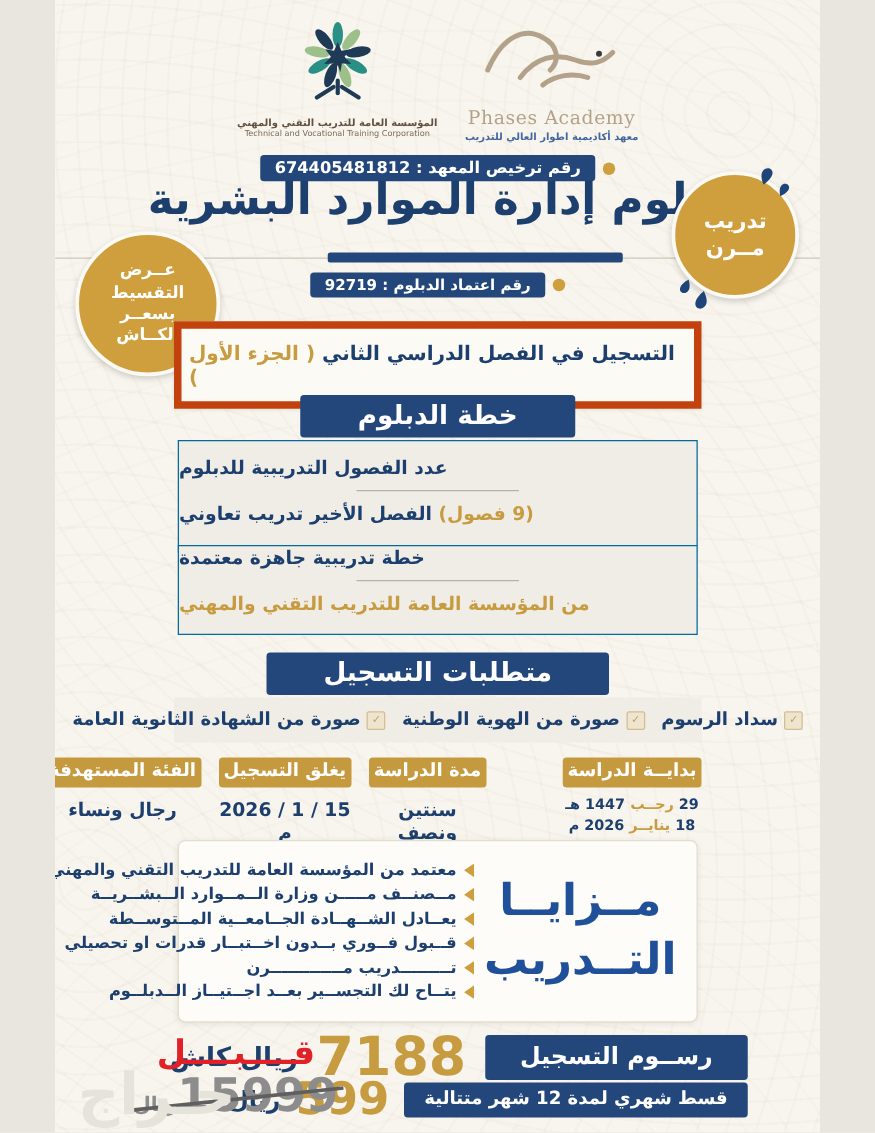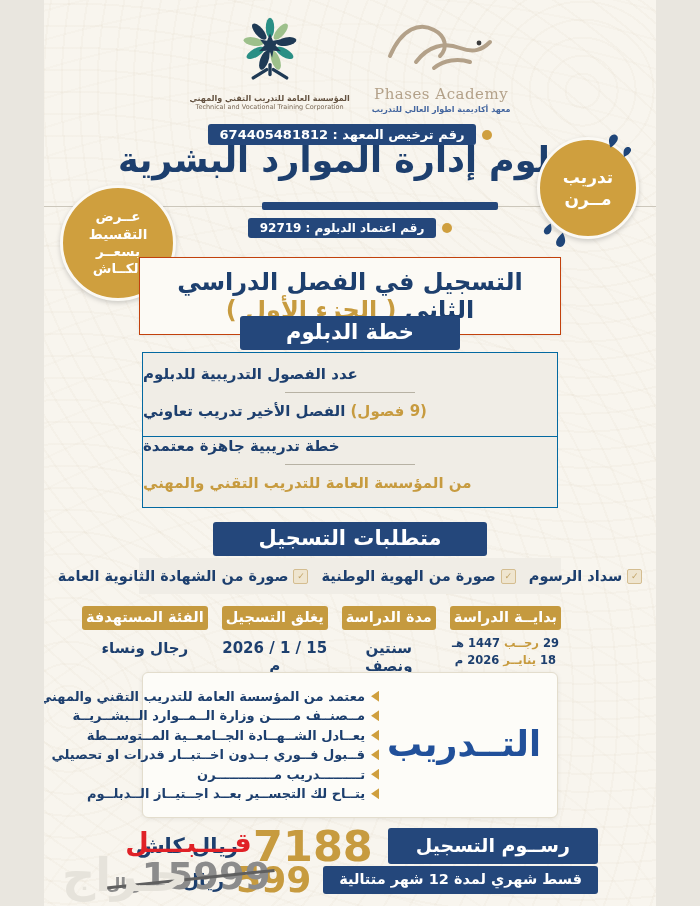--- a/index.html
+++ b/index.html
@@ -35,22 +35,22 @@
   .thick-bar{position:absolute;top:202px;left:218px;width:236px;height:8px;background:#24477b;border-radius:2px;}
   
   .gold-circle{position:absolute;border-radius:50%;background:#cf9f3e;border:3px solid #fbf9f4;
     box-shadow:0 2px 5px rgba(0,0,0,.18);display:flex;flex-direction:column;align-items:center;justify-content:center;
     color:#fff;font-weight:bold;text-align:center;}
   .circle-flex{top:137px;right:17px;width:96px;height:96px;font-size:17px;line-height:1.3;}
   .circle-offer{top:185px;left:16px;width:110px;height:110px;font-size:13.5px;line-height:1.28;}
   .drop{position:absolute;width:11px;height:15px;}
   .drop path{fill:#1f4578;}
   
-  .register-box{position:absolute;top:257px;left:95px;right:95px;background:#fcfaf5;border:1px solid #c2410c;
-    box-shadow:0 1px 3px rgba(0,0,0,.07);padding:10px 6px;text-align:center;font-size:24px;font-weight:bold;color:#1d3f6e;}
+  .register-box{position:absolute;top:257px;left:95px;right:95px;background:#fcfaf5;border:6px solid #c2410c;
+    box-shadow:0 1px 3px rgba(0,0,0,.07);padding:10px 6px;text-align:left;font-size:16px;font-weight:bold;color:#1d3f6e;}
   .gold-text{color:#c79b3f;}
   
   .section-header{position:absolute;left:0;right:0;display:flex;justify-content:center;}
   .header-plan{top:316px;}
   .header-req{top:522px;}
   .header-bar{background:#24477b;color:#fff;font-size:21px;font-weight:bold;padding:4px 46px 6px;border-radius:3px;}
   
   .light-box{position:absolute;left:98px;right:98px;background:#f0ede6;border:1px solid #0369a1;
     text-align:left;color:#1d3f6e;font-weight:bold;}
   .plan-box1{top:352px;height:76px;padding-top:12px;font-size:15px;}
@@ -59,21 +59,21 @@
   
   .req-strip{position:absolute;top:558px;left:95px;right:95px;background:#f0ede6;
     display:flex;justify-content:center;align-items:center;gap:13px;padding:10px 4px;
     font-size:14.5px;font-weight:bold;color:#1d3f6e;}
   .req-item{display:flex;align-items:center;gap:5px;white-space:nowrap;}
   .checkbox{width:13px;height:13px;background:#efe5cf;border:1px solid #d4bd90;border-radius:2px;
     display:inline-flex;align-items:center;justify-content:center;font-size:9px;color:#c2a468;line-height:1;flex:0 0 auto;}
   
   .info-table{position:absolute;top:606px;left:95px;right:95px;display:flex;gap:14px;}
   .col{text-align:center;}
-  .col-start{flex:1.05;} .col-duration{flex:.95;} .col-close{flex:1.15;} .col-target{flex:.9;}
+  .col-start{flex:1.05;margin-left:47px;} .col-duration{flex:.95;} .col-close{flex:1.15;} .col-target{flex:.9;}
   .col-header{background:#c59a3f;color:#fff;font-weight:bold;font-size:14.5px;padding:3px 4px 5px;border-radius:3px;white-space:nowrap;}
   .col-value{margin-top:9px;color:#1d3f6e;font-weight:bold;font-size:15px;}
   .col-start .col-value{font-size:11.5px;margin-top:5px;line-height:1.5;}
   
   .features-box{position:absolute;top:672px;left:98px;right:98px;height:146px;background:#fdfcf8;
     border:1px solid #e3ddcd;border-radius:6px;box-shadow:0 1px 5px rgba(0,0,0,.08);
     display:flex;align-items:center;padding:8px 16px;box-sizing:border-box;gap:8px;}
   .features-title{flex:0 0 150px;text-align:center;color:#21509a;font-weight:bold;font-size:35px;line-height:1.35;}
   .features-list{flex:1;display:flex;flex-direction:column;justify-content:center;gap:4.5px;}
   .feature-item{display:flex;align-items:center;gap:6px;color:#1d3f6e;font-weight:bold;font-size:13px;white-space:nowrap;}
@@ -240,20 +240,21 @@
       <div class="col-value">15 / 1 / 2026 م</div>
     </div>
     <div class="col col-target">
       <div class="col-header">الفئة المستهدفة</div>
       <div class="col-value">رجال ونساء</div>
     </div>
   </div>
 
   <div class="features-box">
     <div class="features-title">
+      <div>مــزايــا</div>
       <div>التــدريب</div>
     </div>
     <div class="features-list">
       <div class="feature-item">
           <span class="bullet"></span>
           <span>معتمد من المؤسسة العامة للتدريب التقني والمهني</span>
         </div>
       <div class="feature-item">
           <span class="bullet"></span>
           <span>مــصنــف مـــــن وزارة الــمــوارد الــبشــريــة</span>

